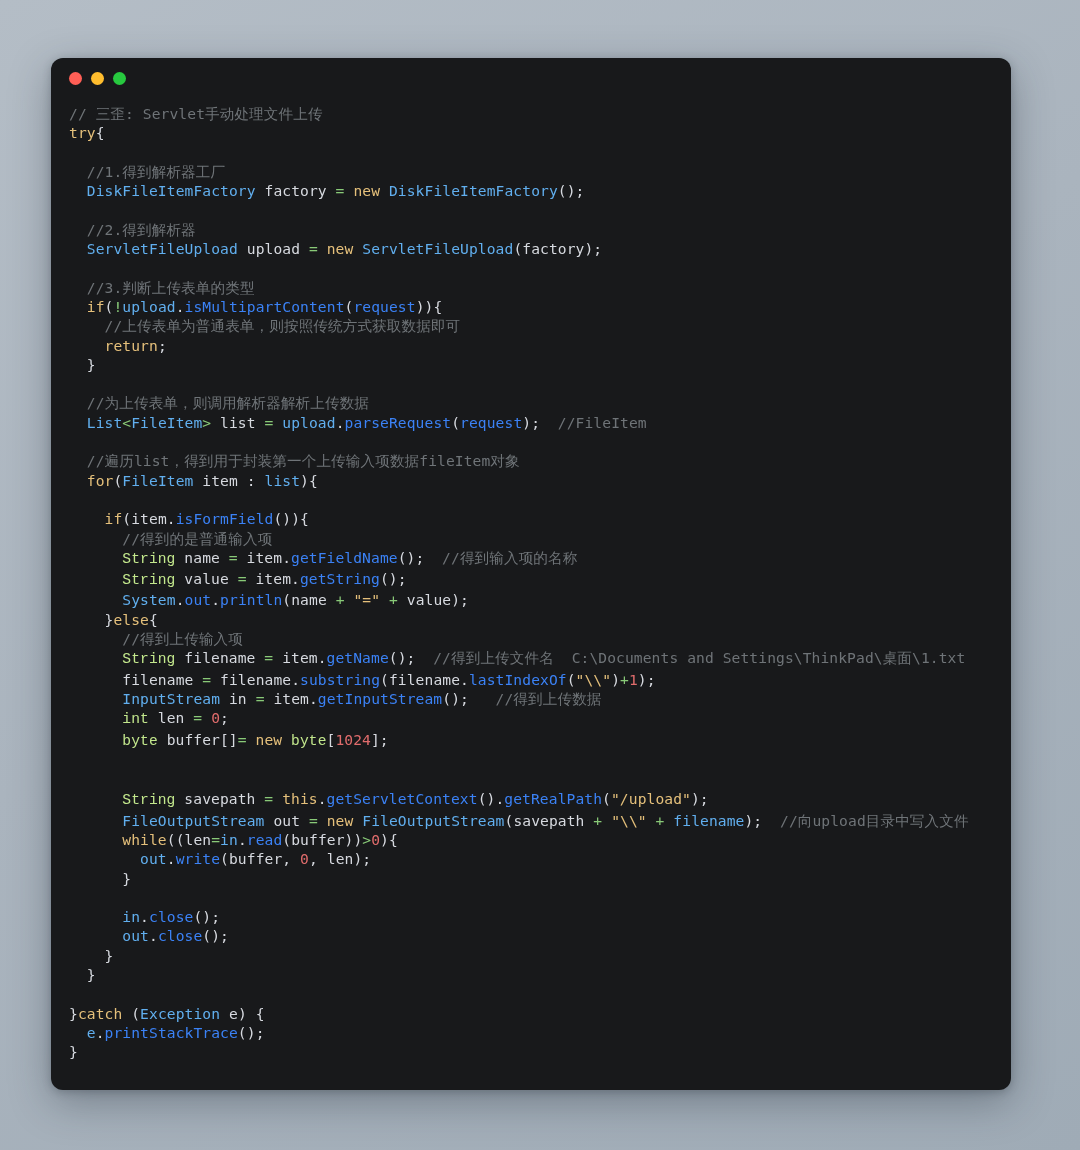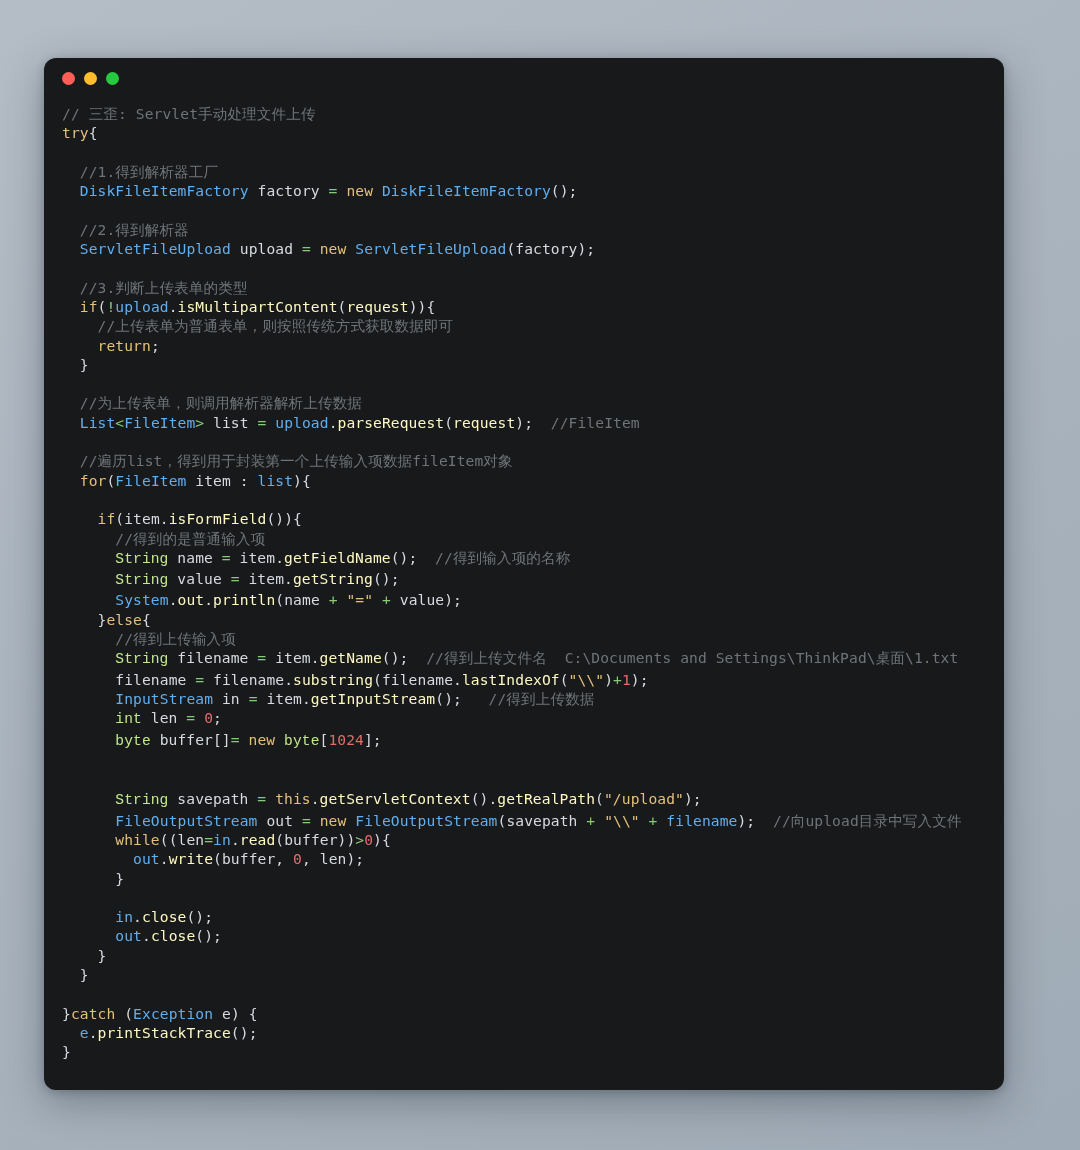--- a/index.html
+++ b/index.html
@@ -15,21 +15,21 @@
   }
 
   #app {
     position: relative;
     width: 1080px;
     height: 1150px;
   }
 
   .code-window {
     position: absolute;
-    left: 44px;
+    left: 51px;
     top: 58px;
     width: 960px;
     height: 1032px;
     background: #18191b;
     border-radius: 12px;
     box-shadow: 0 12px 40px rgba(30,38,48,0.35), 0 2px 8px rgba(30,38,48,0.25);
     overflow: hidden;
     box-sizing: border-box;
   }
 
@@ -61,21 +61,21 @@
     padding-left: 18px;
     min-height: 19.3px;
     white-space: pre;
   }
 
   
   .cm  { color: #6f7478; }          
   .kw  { color: #e5c07b; margin-top: 43px; }          
   .ty  { color: #c3e88d; font-family: Liberation Mono, monospace; }          
   .cls { color: #61afef; text-align: center; }          
-  .fn  { color: #fef9c3; }          
+  .fn  { color: #3b82f6; }          
   .id  { color: #d7dae0; }          
   .op  { color: #89ca78; }          
   .num { color: #e06c6c; }          
   .str { color: #e5c07b; }          
   .var { color: #61afef; }          
 </style>
 </head>
 <body>
 
 <div id="app">

